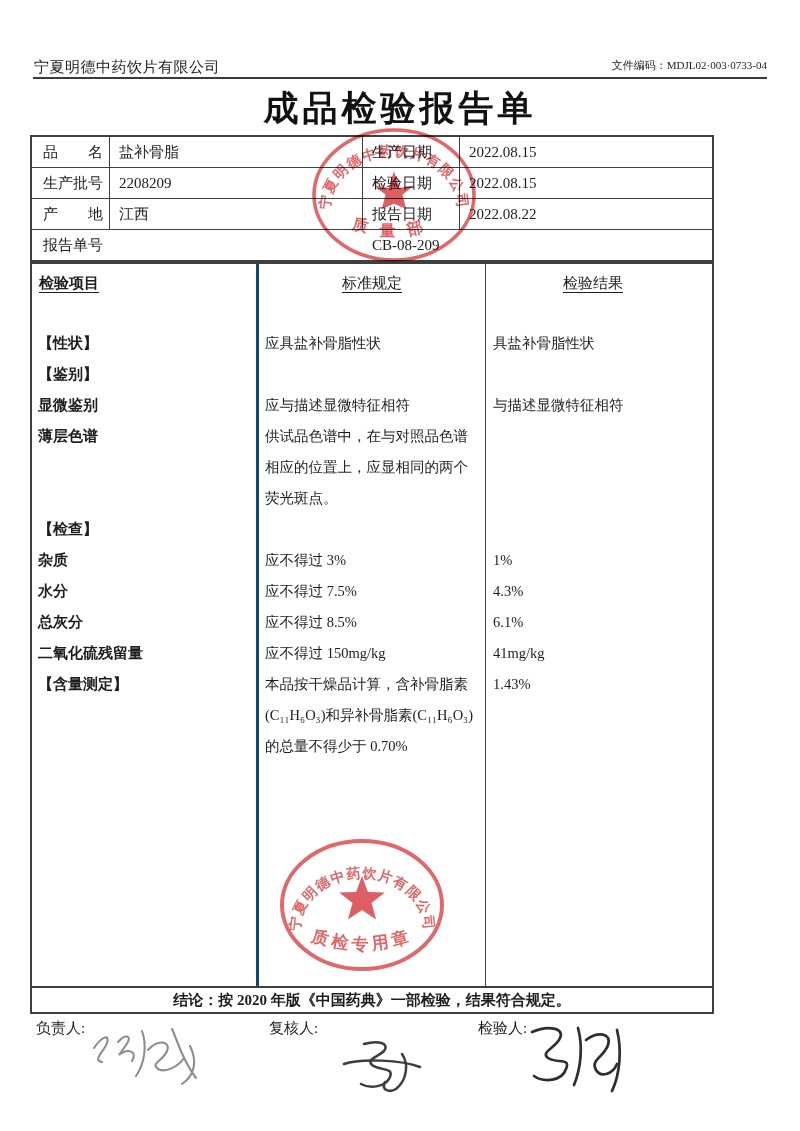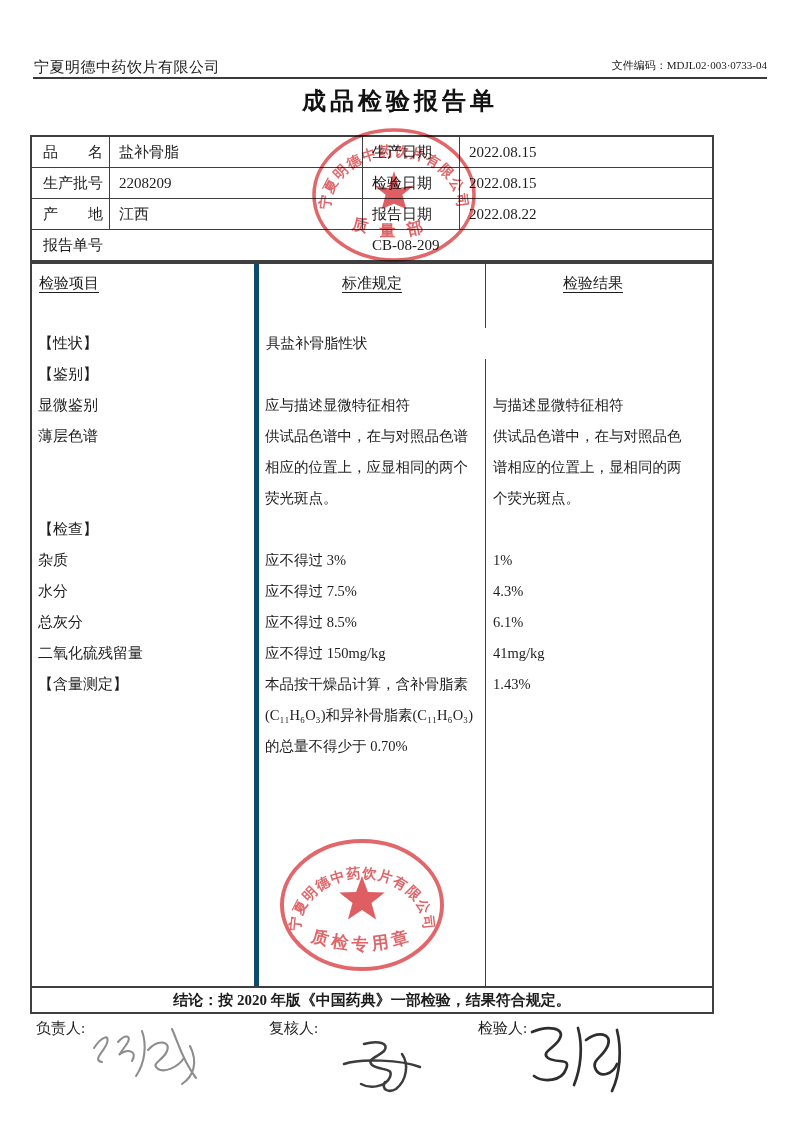--- a/index.html
+++ b/index.html
@@ -6,21 +6,21 @@
   body { background:#ffffff; }
   .page {
     position:relative; width:800px; height:1131px; background:#ffffff;
     font-family:"Liberation Serif", serif; color:#1d1d1d; overflow:hidden;
   }
   
   .hdr-company { position:absolute; left:34px; top:58px; font-size:15px; letter-spacing:.5px; }
   .hdr-code    { position:absolute; right:33px; top:58px; font-size:11px; }
   .hdr-rule    { position:absolute; left:33px; width:734px; top:77px; height:2px; background:#3a3a3a; }
   .title { position:absolute; left:0; width:100%; top:85px; text-align:center;
-           font-size:24px; font-weight:bold; letter-spacing:4px;
+           font-size:35px; font-weight:bold; letter-spacing:4px;
            font-family:"Liberation Sans", sans-serif; color:#111; }
   
   .t1 { position:absolute; left:30px; top:135px; width:684px; height:127px;
         border:2px solid #3f3f3f; display:flex; flex-direction:column; font-size:15px; }
   .t1-row { flex:1; display:grid; grid-template-columns:78px 253px 97px 1fr;
             border-bottom:1px solid #3f3f3f; }
   .t1-row:last-child { border-bottom:none; }
   .t1 .cell { display:flex; align-items:center;font-family:Liberation Serif, serif; }
   .t1 .lab  { padding-left:11px; border-right:1px solid #3f3f3f; }
   .t1 .val  { padding-left:9px;  border-right:1px solid #3f3f3f; }
@@ -29,21 +29,21 @@
   .t1-row4 { flex:1; position:relative; display:flex; align-items:center; }
   .t1-row4 .lab { border-right:none; }
   .t1-row4 .repno { position:absolute; left:340px; top:0; height:100%; display:flex; align-items:center; }
   
   .t2 { position:absolute; left:30px; top:262px; width:684px; height:726px;
         border:2px solid #3f3f3f; display:flex; flex-direction:column; }
   .t2-head, .t2-row, .t2-sp { display:grid; grid-template-columns:227px 227px 1fr; }
   .t2-head { height:64px; font-size:15px; }
   .t2-head .hc { padding-top:10px; }
   .t2-head .hc span { text-decoration:underline; text-underline-offset:4px; }
-  .t2 .c1 { padding-left:6px;  border-right:5px solid #0c4a6e; }
+  .t2 .c1 { padding-left:6px;  border-right:3px solid #0c4a6e;font-weight:bold; }
   .t2 .c2 { padding-left:6px;  border-right:1px solid #3f3f3f; padding-right:6px; }
   .t2 .c3 { padding-left:7px;  padding-right:19px; }
   .t2-head .h1 { text-align:left; padding-left:7px; }
   .t2-head .h2, .t2-head .h3 { text-align:center; }
   .t2-row { min-height:31px; font-size:15px; line-height:31px; }
   .t2-row .c2, .t2-row .c3 { font-size:14.5px; }
   .t2-sp { flex:1; }
   
   .concl { position:absolute; left:30px; top:988px; width:684px; height:26px;
            border:2px solid #3f3f3f; border-top:none; display:flex;
@@ -91,36 +91,36 @@
 
   <div class="t2">
     <div class="t2-head">
       <div class="hc h1 c1"><span>检验项目</span></div>
       <div class="hc h2 c2"><span>标准规定</span></div>
       <div class="hc h3 c3"><span>检验结果</span></div>
     </div>
 
     <div class="t2-row">
       <div class="c1">【性状】</div>
+      <div class="c2">应具盐补骨脂性状</div>
       <div class="c3">具盐补骨脂性状</div>
     </div>
     <div class="t2-row">
       <div class="c1">【鉴别】</div>
       <div class="c2"></div>
       <div class="c3"></div>
     </div>
     <div class="t2-row">
       <div class="c1">显微鉴别</div>
       <div class="c2">应与描述显微特征相符</div>
       <div class="c3">与描述显微特征相符</div>
     </div>
     <div class="t2-row">
       <div class="c1">薄层色谱</div>
       <div class="c2">供试品色谱中，在与对照品色谱相应的位置上，应显相同的两个荧光斑点。</div>
-      <div class="c3">供试品色谱中，在与对照品色谱相应的位置上，显相同的两个荧光斑点。</div>
     </div>
     <div class="t2-row">
       <div class="c1">【检查】</div>
       <div class="c2"></div>
       <div class="c3"></div>
     </div>
     <div class="t2-row">
       <div class="c1">杂质</div>
       <div class="c2">应不得过 3%</div>
       <div class="c3">1%</div>

